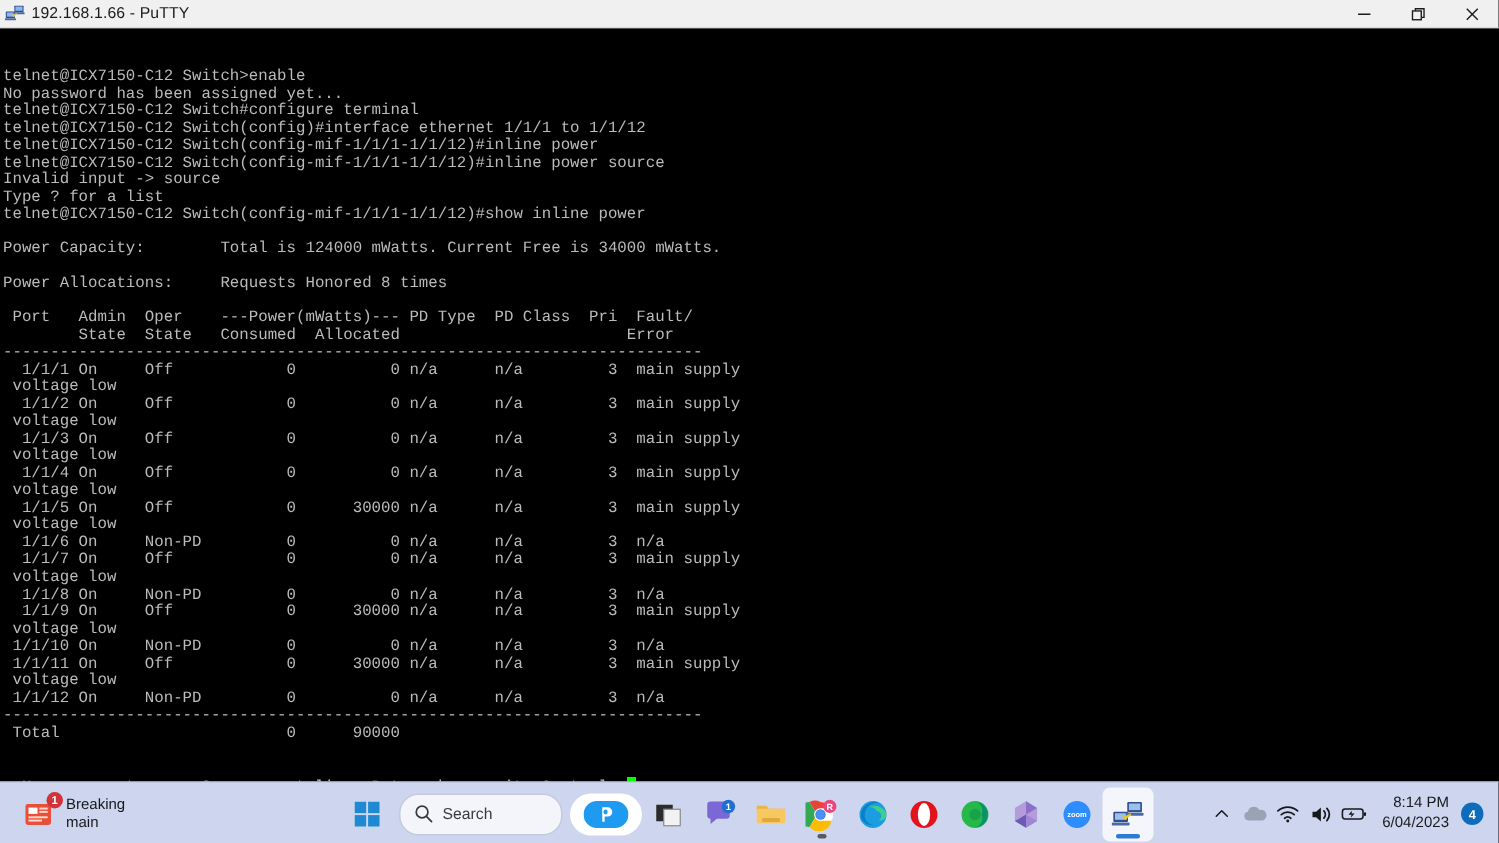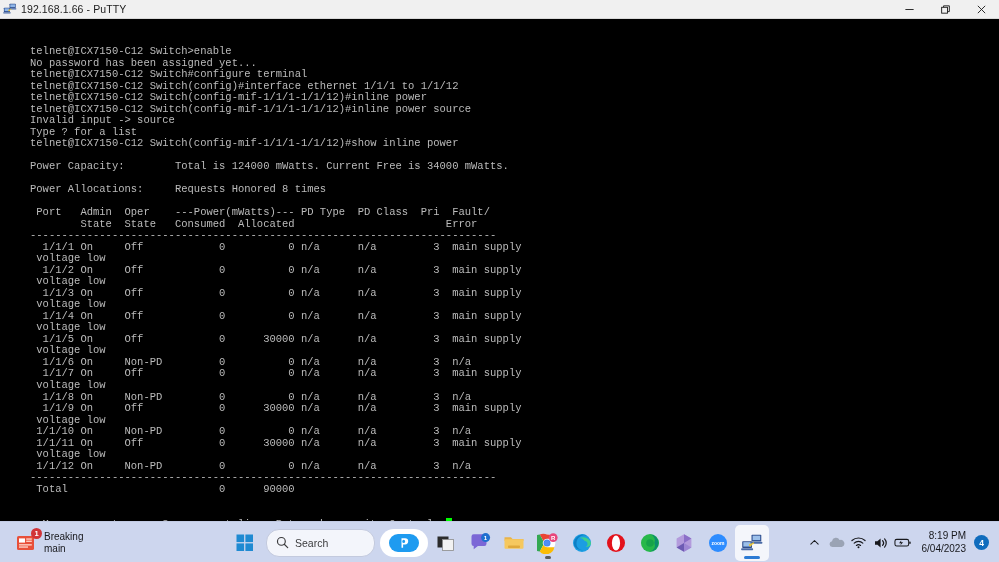--- a/index.html
+++ b/index.html
@@ -79,21 +79,20 @@
     padding: 4px 0 0 2px;
     overflow: hidden;
     white-space: pre;
     position: relative;
   }
   #terminal .trow {
     height: 11.52px;
     white-space: pre;
     font-variant-ligatures: none;
     tab-size: 8;
-    margin-left: 28px;
   }
   #terminal .blank { color: transparent; }
   .cursor-block {
     display: inline-block;
     width: 6.35px;
     height: 10px;
     background: #00ff00;
     vertical-align: -1px;
   }
 
@@ -470,19 +469,19 @@
       </svg>
     </div>
     <div class="tray-icon">
       <svg width="18" height="13" viewBox="0 0 19 13">
         <rect x="1" y="3.2" width="14.5" height="7" rx="1.9" fill="none" stroke="#17181c" stroke-width="1.1"></rect>
         <rect x="16.1" y="5.4" width="1.5" height="2.6" rx="0.7" fill="#17181c"></rect>
         <path d="M7.6 4.4 L5.3 7.2 h2.1 l-0.6 2.1 l2.8 -3.0 h-2.1 z" fill="#17181c"></path>
       </svg>
     </div>
     <div id="clock">
-      <span>8:19 PM</span>
+      <span>8:14 PM</span>
       <span>6/04/2023</span>
     </div>
     <div id="notif-badge">4</div>
   </div>
 
 </div>
 
 </body></html>

